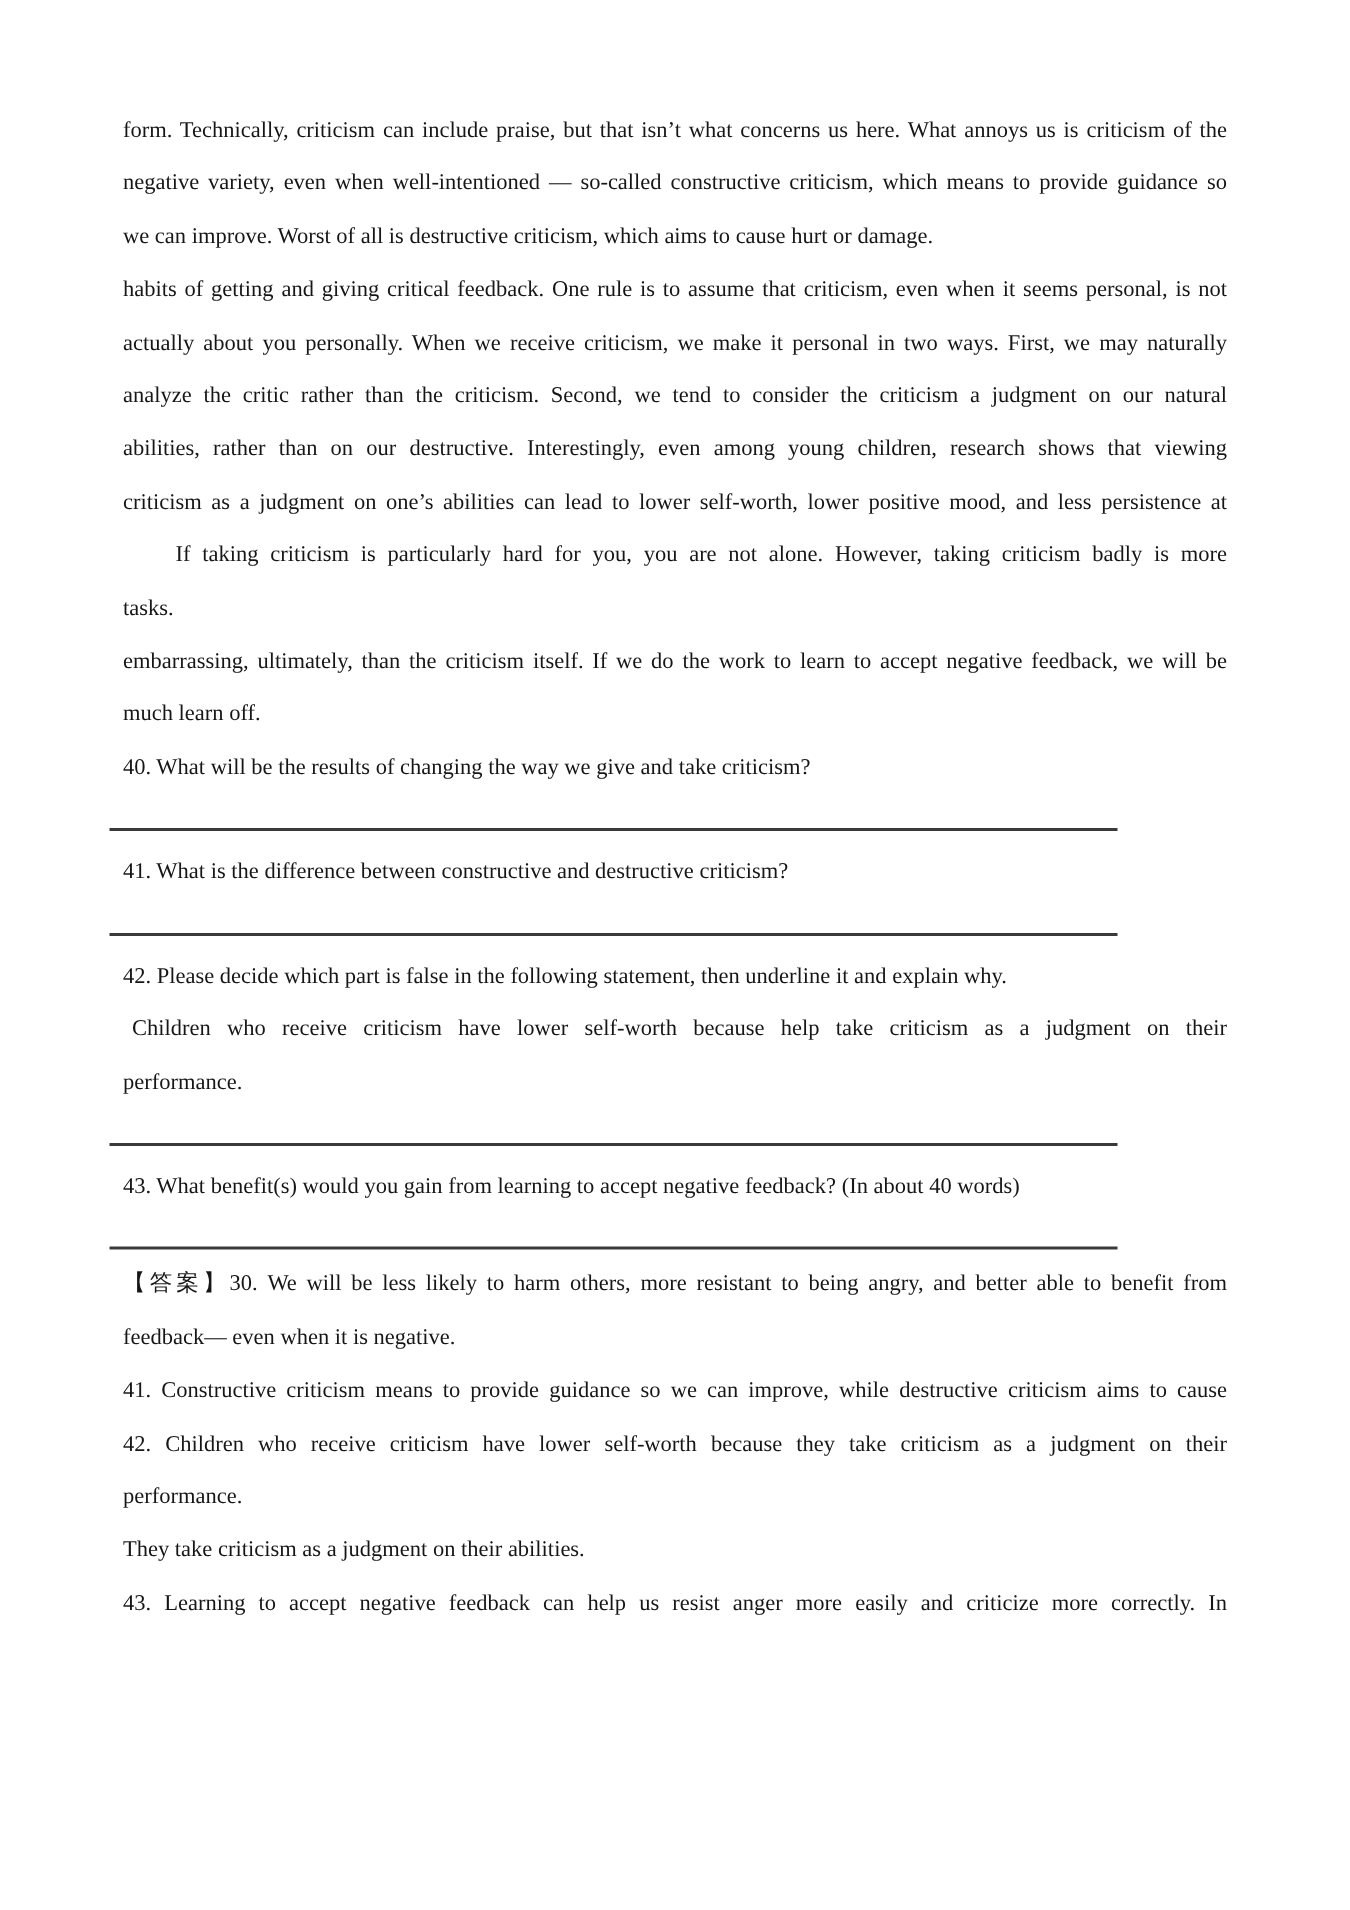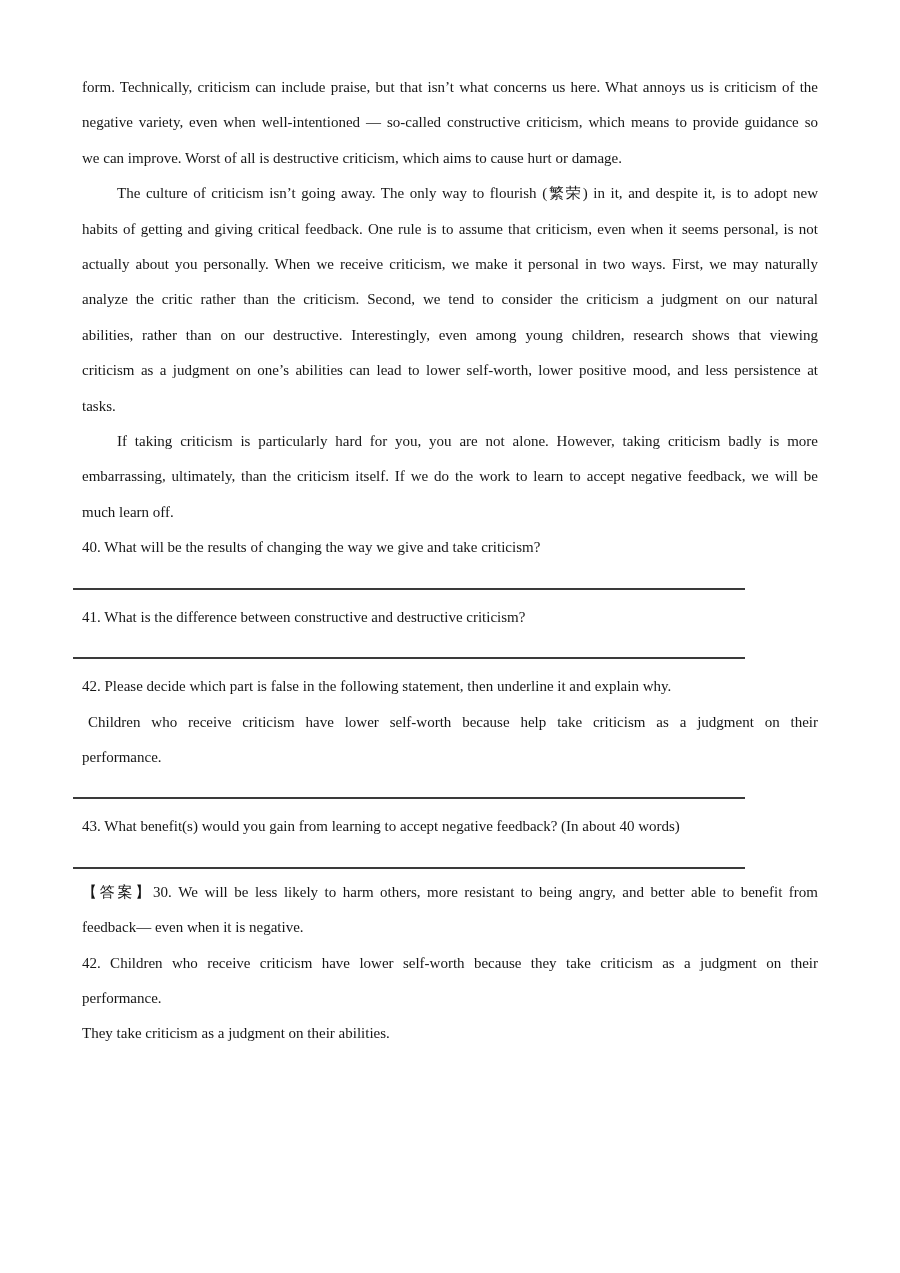--- a/index.html
+++ b/index.html
@@ -34,39 +34,40 @@
   .rule.tight { margin-bottom: 6px; }
 </style>
 </head>
 <body>
 
 <div class="page">
   <div class="doc" id="doc">
       <div class="line justify"><span>form. Technically, criticism can include praise, but that isn’t what concerns us here. What annoys us is criticism of the</span></div>
       <div class="line justify"><span>negative variety, even when well-intentioned — so-called constructive criticism, which means to provide guidance so</span></div>
       <div class="line"><span>we can improve. Worst of all is destructive criticism, which aims to cause hurt or damage.</span></div>
-      <div class="line justify indent-para"><span>The culture of criticism isn’t going away. The only way to flourish (繁荣) in it, and despite it, is to adopt new</span></div>
       <div class="line justify"><span>habits of getting and giving critical feedback. One rule is to assume that criticism, even when it seems personal, is not</span></div>
       <div class="line justify"><span>actually about you personally. When we receive criticism, we make it personal in two ways. First, we may naturally</span></div>
       <div class="line justify"><span>analyze the critic rather than the criticism. Second, we tend to consider the criticism a judgment on our natural</span></div>
       <div class="line justify"><span>abilities, rather than on our destructive. Interestingly, even among young children, research shows that viewing</span></div>
       <div class="line justify"><span>criticism as a judgment on one’s abilities can lead to lower self-worth, lower positive mood, and less persistence at</span></div>
+      <div class="line justify indent-para"><span>If taking criticism is particularly hard for you, you are not alone. However, taking criticism badly is more</span></div>
       <div class="line"><span>tasks.</span></div>
-      <div class="line justify indent-para"><span>If taking criticism is particularly hard for you, you are not alone. However, taking criticism badly is more</span></div>
       <div class="line justify"><span>embarrassing, ultimately, than the criticism itself. If we do the work to learn to accept negative feedback, we will be</span></div>
       <div class="line"><span>much learn off.</span></div>
       <div class="line"><span>40. What will be the results of changing the way we give and take criticism?</span></div>
       <div class="rule"></div>
       <div class="line"><span>41. What is the difference between constructive and destructive criticism?</span></div>
       <div class="rule"></div>
       <div class="line"><span>42. Please decide which part is false in the following statement, then underline it and explain why.</span></div>
       <div class="line justify indent-small"><span>Children who receive criticism have lower self-worth because help take criticism as a judgment on their</span></div>
       <div class="line"><span>performance.</span></div>
       <div class="rule"></div>
       <div class="line"><span>43. What benefit(s) would you gain from learning to accept negative feedback? (In about 40 words)</span></div>
       <div class="rule tight"></div>
       <div class="line justify"><span>【答案】</span><span>30. We will be less likely to harm others, more resistant to being angry, and better able to benefit from</span></div>
       <div class="line"><span>feedback— even when it is negative.</span></div>
+      <div class="line justify"><span>41. Constructive criticism means to provide guidance so we can improve, while destructive criticism aims to cause</span></div>
       <div class="line justify"><span>42. Children who receive criticism have lower self-worth because they take criticism as a judgment on their</span></div>
       <div class="line"><span>performance.</span></div>
       <div class="line"><span>They take criticism as a judgment on their abilities.</span></div>
+      <div class="line justify"><span>43. Learning to accept negative feedback can help us resist anger more easily and criticize more correctly. In</span></div>
     </div>
 </div>
 
 </body></html>

